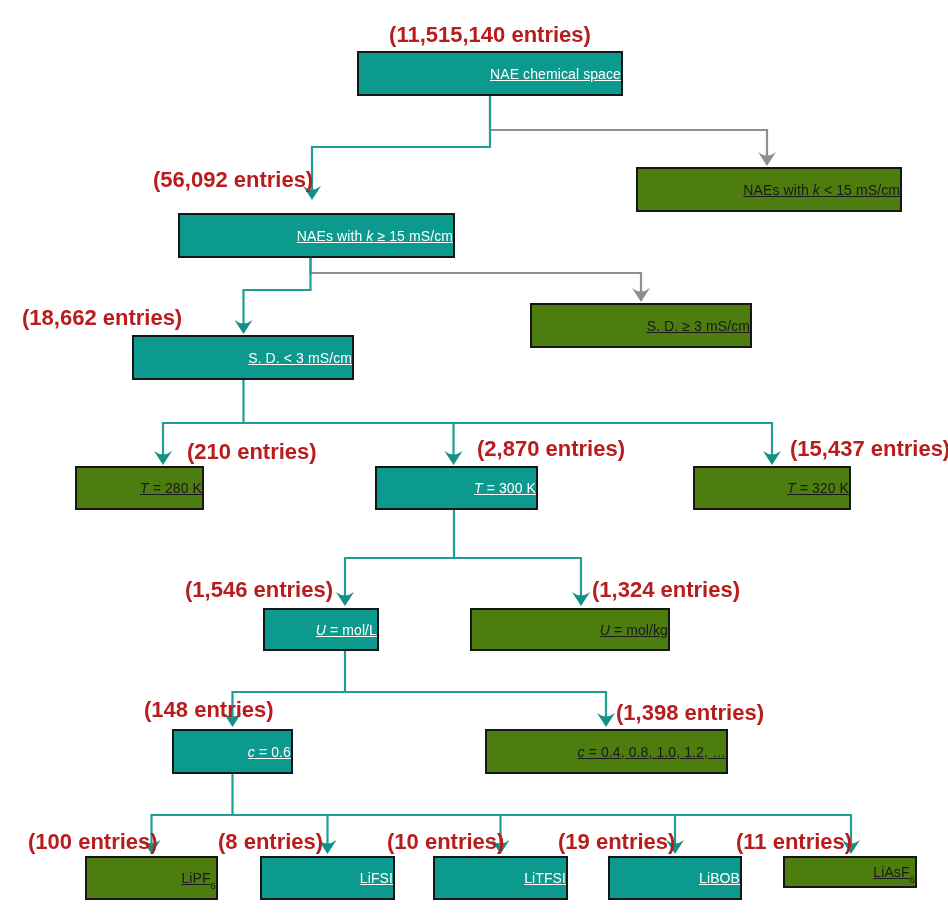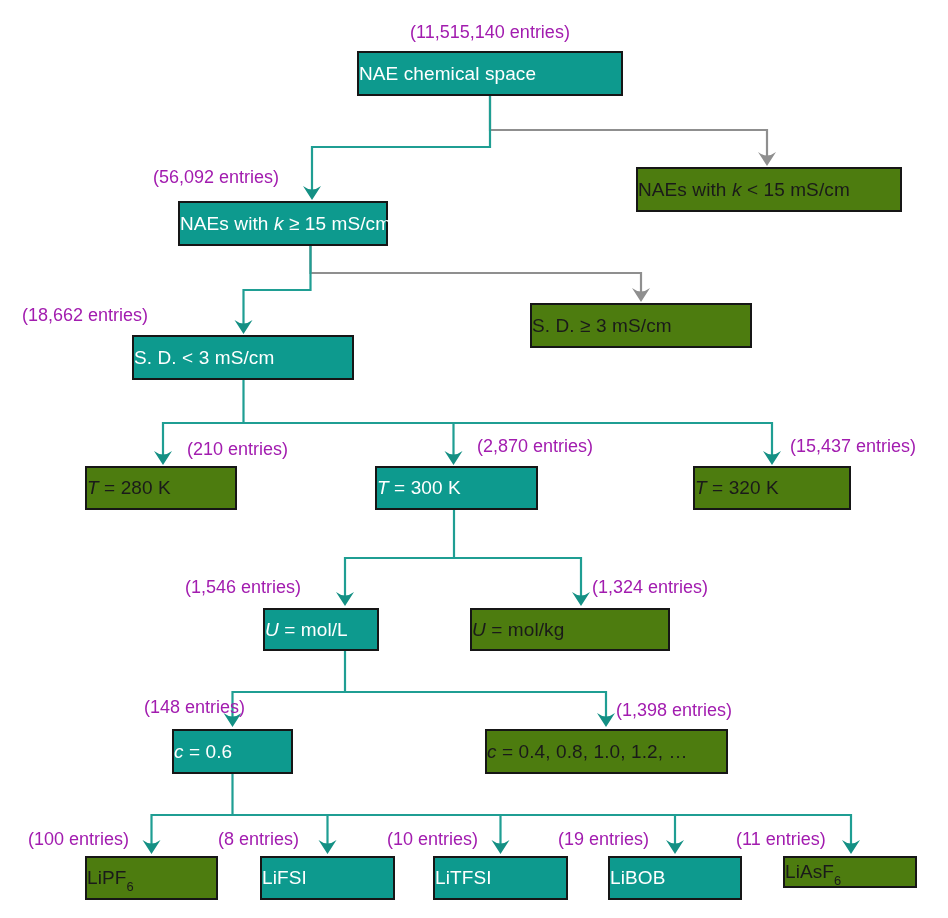--- a/index.html
+++ b/index.html
@@ -7,30 +7,31 @@
     position:relative;width:948px;height:918px;background:#ffffff;overflow:hidden;
     font-family:"Liberation Sans","DejaVu Sans",sans-serif;
   }
   .wires{position:absolute;left:0;top:0;}
   .wire{fill:none;stroke-width:2.2px;}
   .wire.teal{stroke:#1f9e93;}
   .wire.gray{stroke:#8f8f8f;}
   .head.teal{fill:#149084;stroke:none;}
   .head.gray{fill:#8f8f8f;stroke:none;}
   .node{
-    position:absolute;display:flex;align-items:center;justify-content:flex-start;
-    border:2px solid #161616;box-sizing:border-box;font-size:19px;letter-spacing:0.1px;
+    position:absolute;display:flex;align-items:center;justify-content:flex-end;
+    border:2px solid #161616;box-sizing:border-box;font-size:14px;letter-spacing:0.1px;
     white-space:nowrap;
+    text-decoration:underline;
   }
   .node.sel{background:#0d9a8e;color:#ffffff;}
   .node.rej{background:#4d7c0f;color:#1a1a1a;}
   .node i{font-style:italic;}
   .node sub{font-size:0.68em;line-height:0;position:relative;top:0.18em;}
   .entries{
-    position:absolute;font-weight:400;font-size:18px;color:#a21caf;
+    position:absolute;font-weight:700;font-size:22px;color:#b91c1c;
     white-space:nowrap;line-height:1.1;
   }
 </style>
 </head>
 <body>
 
 <div class="stage">
 
   <svg class="wires" width="948" height="918" viewBox="0 0 948 918">
 
@@ -69,30 +70,30 @@
       <path class="head teal" d="M851 854 L842 840 Q851 847 860 840 Z"></path>
     </g>
   </svg>
 
   <div class="node sel" style="left:357px;top:51px;width:266px;height:45px">
       <span><span>NAE chemical space</span></span>
     </div>
   <div class="node rej" style="left:636px;top:167px;width:266px;height:45px">
       <span><span>NAEs with </span><i>k</i><span> &lt; 15 mS/cm</span></span>
     </div>
-  <div class="node sel" style="left:178px;top:201px;width:210px;height:45px">
+  <div class="node sel" style="left:178px;top:213px;width:277px;height:45px">
       <span><span>NAEs with </span><i>k</i><span> ≥ 15 mS/cm</span></span>
     </div>
   <div class="node rej" style="left:530px;top:303px;width:222px;height:45px">
       <span><span>S. D. ≥ 3 mS/cm</span></span>
     </div>
   <div class="node sel" style="left:132px;top:335px;width:222px;height:45px">
       <span><span>S. D. &lt; 3 mS/cm</span></span>
     </div>
-  <div class="node rej" style="left:85px;top:466px;width:152px;height:44px">
+  <div class="node rej" style="left:75px;top:466px;width:129px;height:44px">
       <span><i>T</i><span> = 280 K</span></span>
     </div>
   <div class="node sel" style="left:375px;top:466px;width:163px;height:44px">
       <span><i>T</i><span> = 300 K</span></span>
     </div>
   <div class="node rej" style="left:693px;top:466px;width:158px;height:44px">
       <span><i>T</i><span> = 320 K</span></span>
     </div>
   <div class="node sel" style="left:263px;top:608px;width:116px;height:43px">
       <span><i>U</i><span> = mol/L</span></span>

